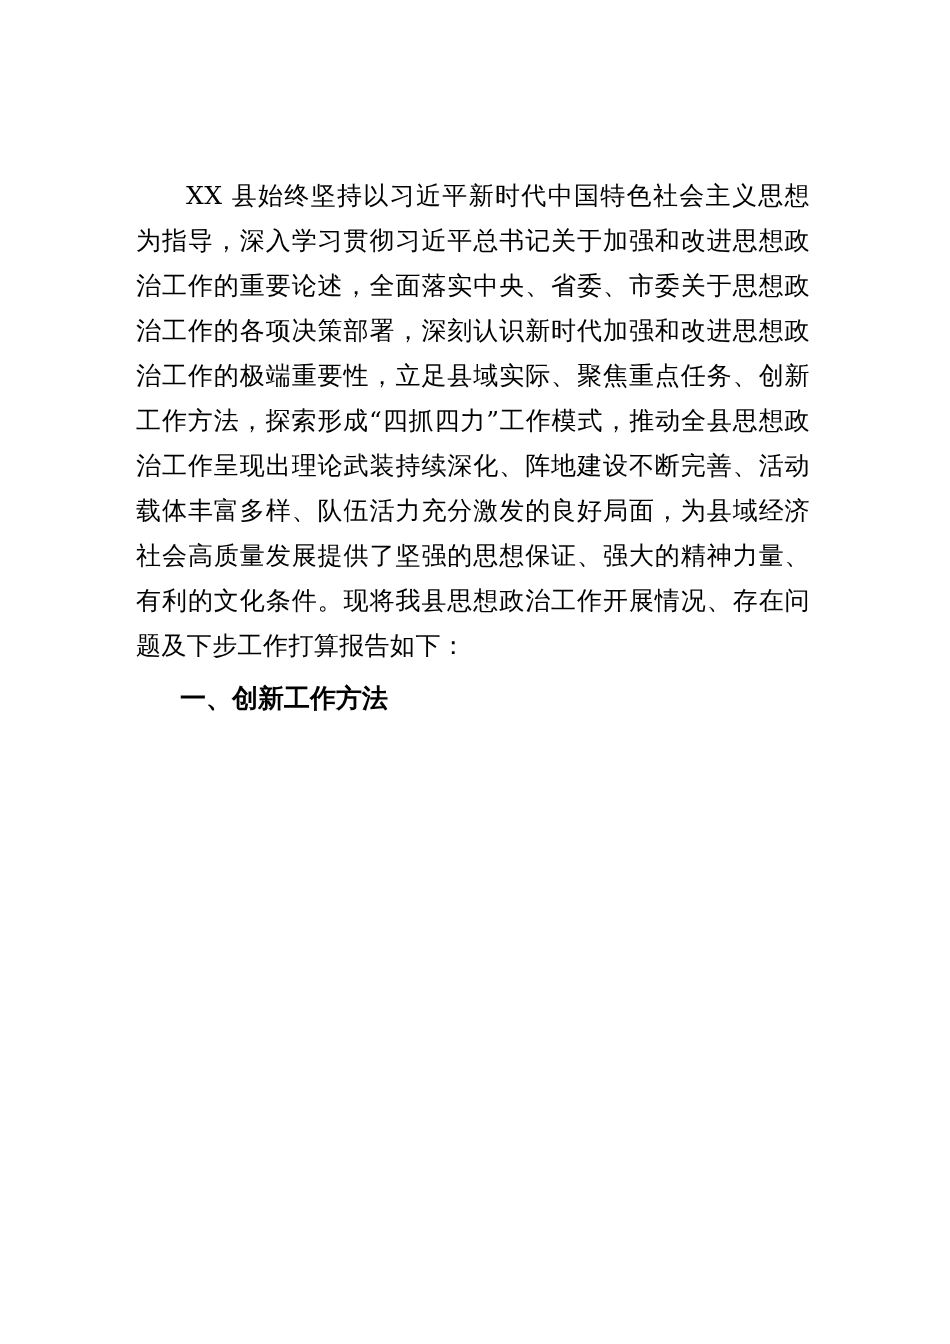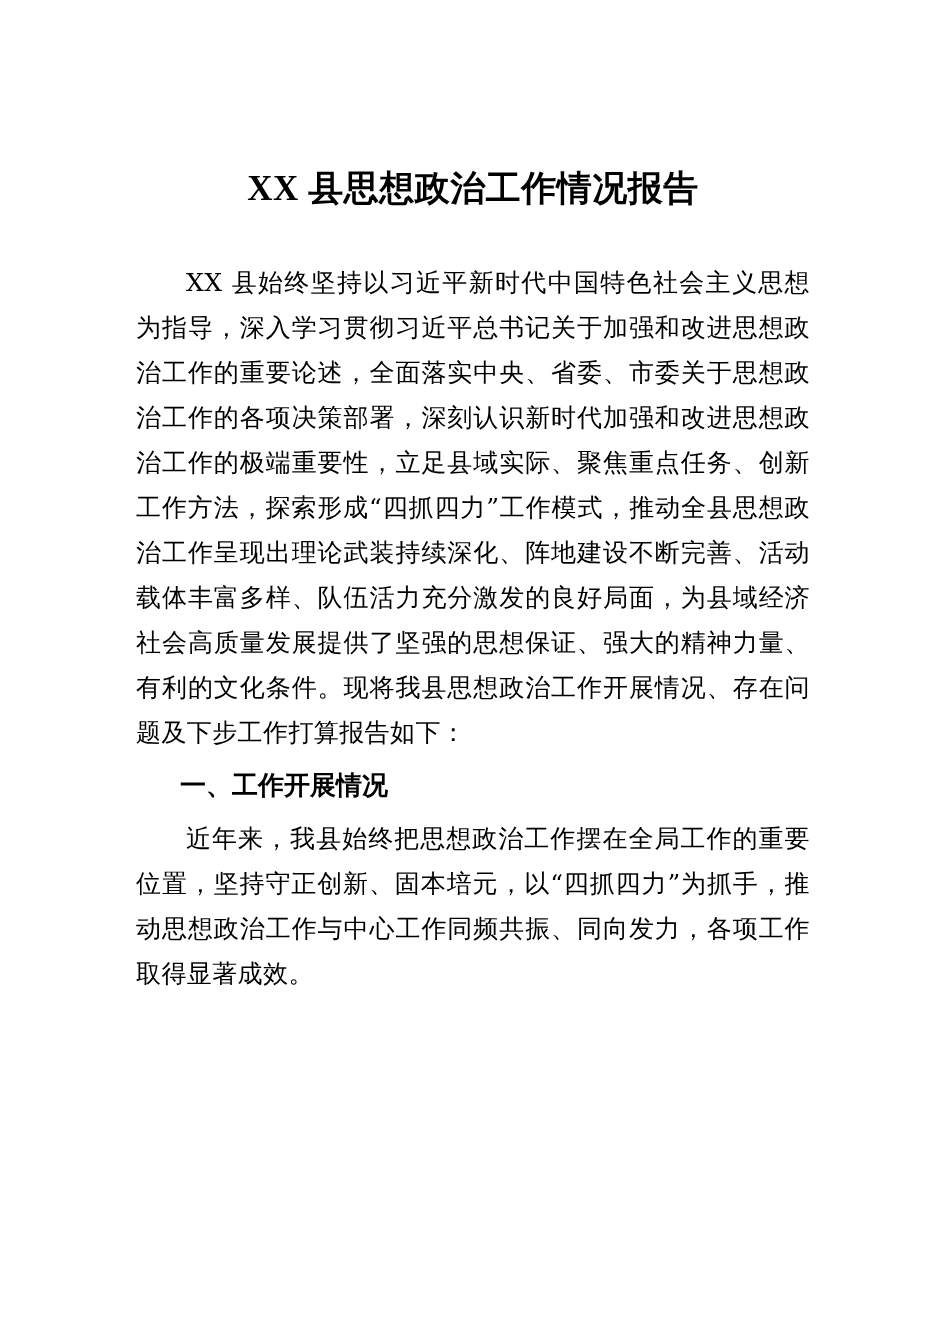--- a/index.html
+++ b/index.html
@@ -55,22 +55,20 @@
     text-align: justify;
     text-justify: inter-character;
     text-indent: 2em;
     margin: 0;
   }
 </style>
 </head>
 <body>
 
 <div class="page">
-  <h1 class="doc-title">XX 县思想政治工作情况报告</h1>
 
   <p class="para">XX 县始终坚持以习近平新时代中国特色社会主义思想为指导，深入学习贯彻习近平总书记关于加强和改进思想政治工作的重要论述，全面落实中央、省委、市委关于思想政治工作的各项决策部署，深刻认识新时代加强和改进思想政治工作的极端重要性，立足县域实际、聚焦重点任务、创新工作方法，探索形成“四抓四力”工作模式，推动全县思想政治工作呈现出理论武装持续深化、阵地建设不断完善、活动载体丰富多样、队伍活力充分激发的良好局面，为县域经济社会高质量发展提供了坚强的思想保证、强大的精神力量、有利的文化条件。现将我县思想政治工作开展情况、存在问题及下步工作打算报告如下：</p>
 
-  <h2 class="heading-hei">一、工作开展情况</h2>
+  <h2 class="heading-hei">一、创新工作方法</h2>
 
-  <p class="para">近年来，我县始终把思想政治工作摆在全局工作的重要位置，坚持守正创新、固本培元，以“四抓四力”为抓手，推动思想政治工作与中心工作同频共振、同向发力，各项工作取得显著成效。</p>
 
 
 </div>
 
 </body></html>

